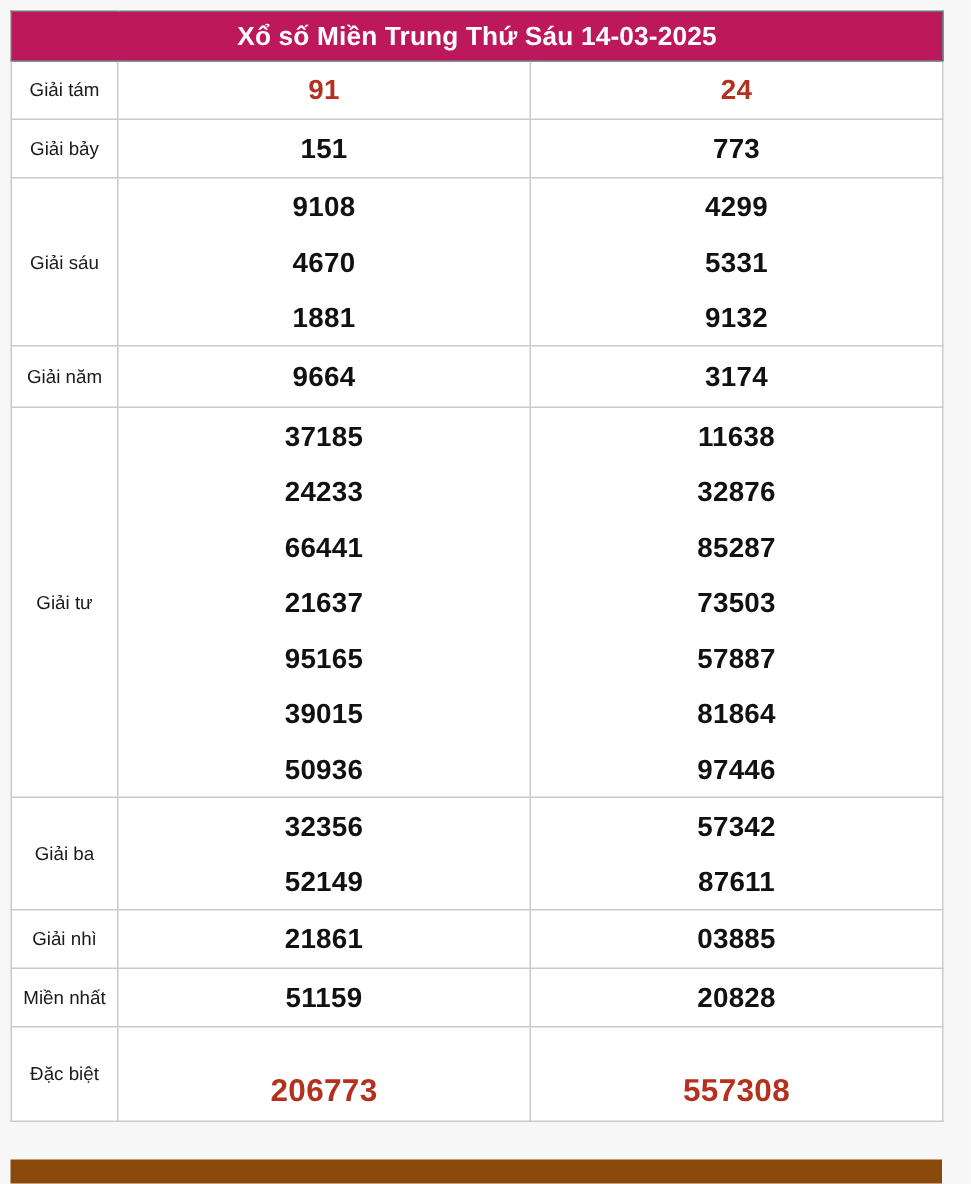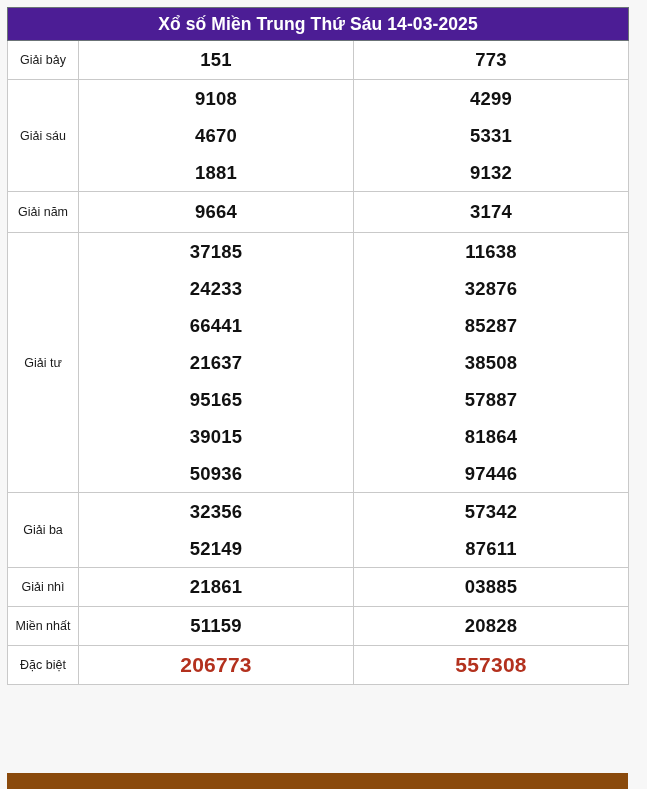--- a/index.html
+++ b/index.html
@@ -40,21 +40,21 @@
   table.lottery-table td,
   table.lottery-table th {
     border: 1px solid #c9c9c9;
     padding: 0;
     vertical-align: middle;
     text-align: center;
   }
 
   
   .title-bar {
-    background: #4c1d95;
+    background: #be185d;
     color: #ffffff;
     font-size: 17.5px;
     font-weight: bold;
     height: 32px;
     line-height: 32px;
     border: 1px solid #6b7376 !important;
     letter-spacing: 0.1px;
   }
 
   
@@ -105,21 +105,21 @@
   tr.r-tam td, tr.r-bay td { height: 38px; }
   tr.r-tam .num, tr.r-bay .num { padding: 0; line-height: 38px; }
 
   tr.r-nam td { height: 40px; }
   tr.r-nam .num { padding: 0; line-height: 40px; text-align: center; }
 
   tr.r-nhi td, tr.r-nhat td { height: 38px; }
   tr.r-nhi .num, tr.r-nhat .num { padding: 0; line-height: 38px; }
 
   tr.r-db td { height: 38px; }
-  tr.r-db .num { padding: 0; line-height: 38px; }
+  tr.r-db .num { padding: 0; line-height: 38px; margin-top: 24px; }
 
   tr.r-sau .num { padding: 0; line-height: 37px; }
   tr.r-tu  .num { padding: 0; line-height: 37px; }
   tr.r-ba  .num { padding: 0; line-height: 37px; }
 
   
   .bottom-bar {
     position: absolute;
     left: 7px;
     top: 773px;
@@ -139,20 +139,29 @@
         <col style="width:71px">
         <col style="width:275px">
         <col style="width:275px">
       </colgroup>
       <tbody>
         <tr>
           <td class="title-bar" colspan="3">Xổ số Miền Trung Thứ Sáu 14-03-2025</td>
         </tr>
         </tbody>
         <tbody id="rows-body">
+          <tr class="r-tam">
+            <td class="prize-label">Giải tám</td>
+            <td class="numbers">
+              <span class="num hl-red">91</span>
+            </td>
+            <td class="numbers">
+              <span class="num hl-red">24</span>
+            </td>
+          </tr>
           <tr class="r-bay">
             <td class="prize-label">Giải bảy</td>
             <td class="numbers">
               <span class="num">151</span>
             </td>
             <td class="numbers">
               <span class="num">773</span>
             </td>
           </tr>
           <tr class="r-sau">
@@ -185,21 +194,21 @@
               <span class="num">66441</span>
               <span class="num">21637</span>
               <span class="num">95165</span>
               <span class="num">39015</span>
               <span class="num">50936</span>
             </td>
             <td class="numbers">
               <span class="num">11638</span>
               <span class="num">32876</span>
               <span class="num">85287</span>
-              <span class="num">38508</span>
+              <span class="num">73503</span>
               <span class="num">57887</span>
               <span class="num">81864</span>
               <span class="num">97446</span>
             </td>
           </tr>
           <tr class="r-ba">
             <td class="prize-label">Giải ba</td>
             <td class="numbers">
               <span class="num">32356</span>
               <span class="num">52149</span>

